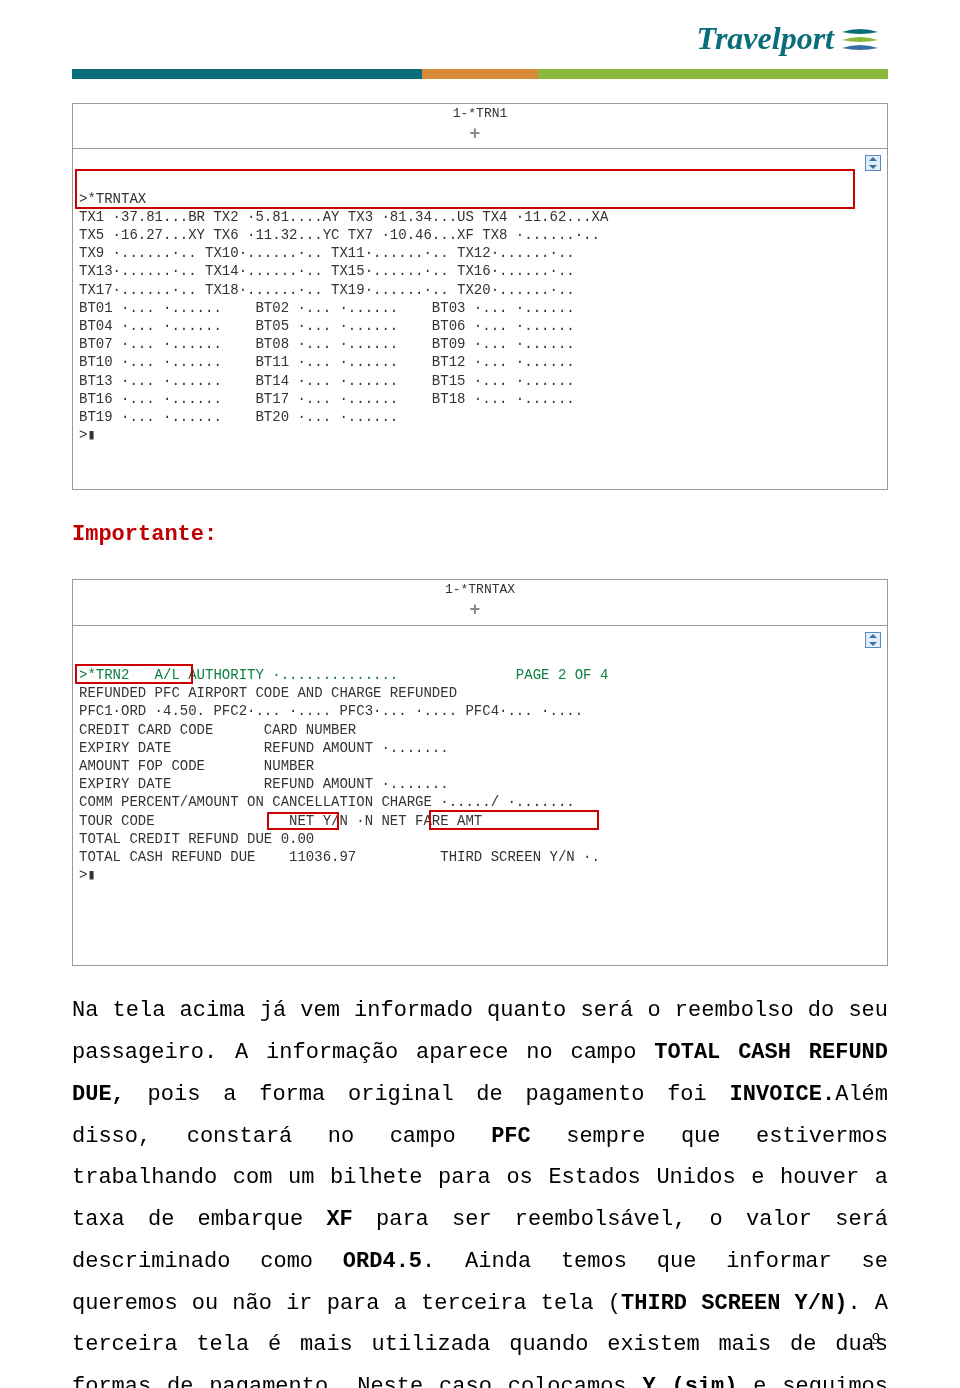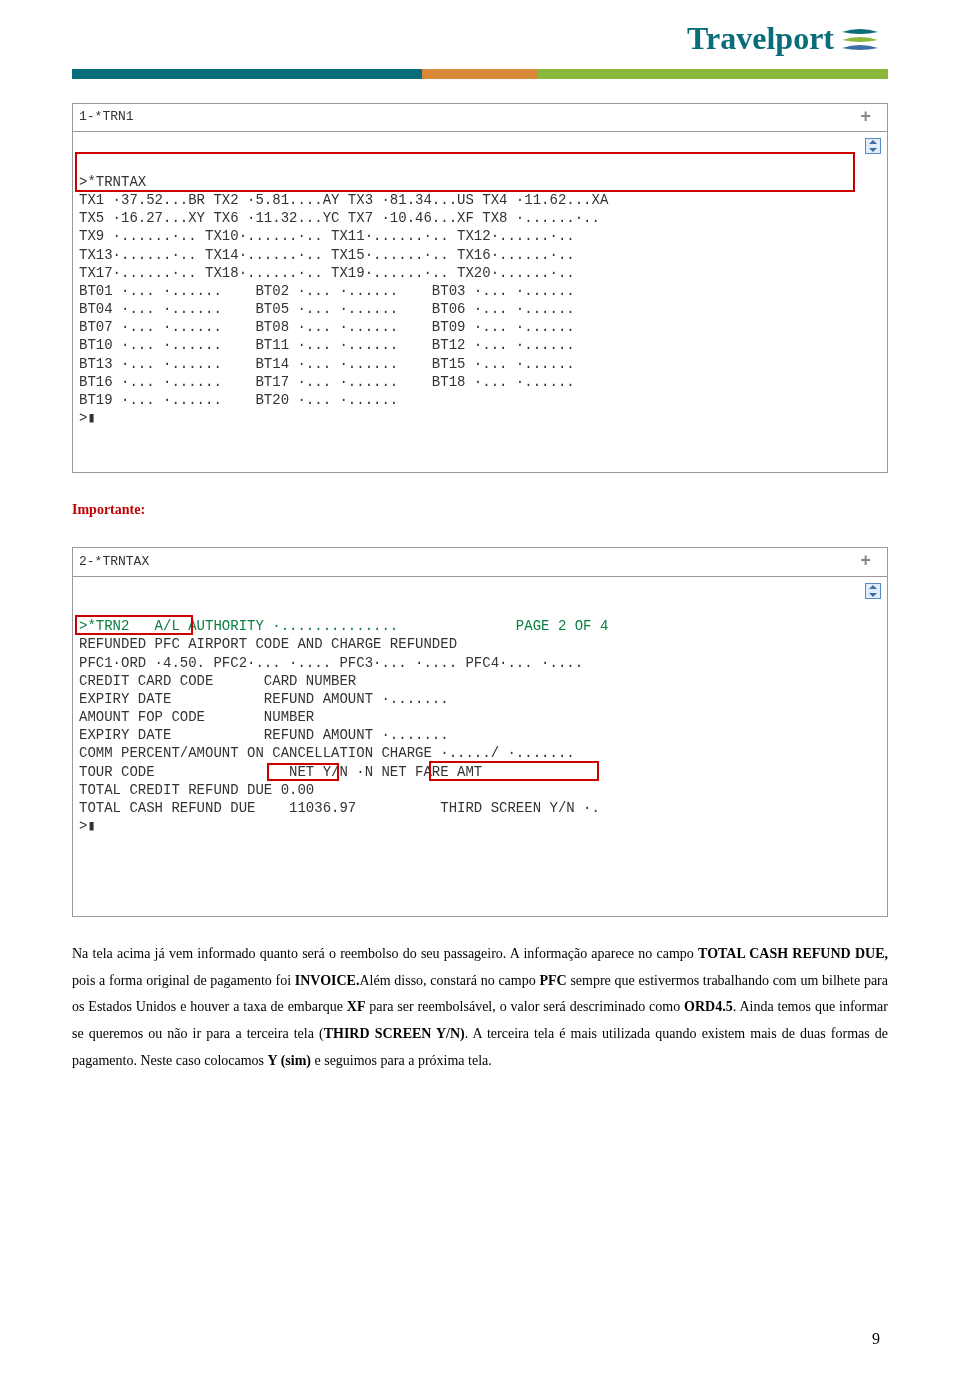--- a/index.html
+++ b/index.html
@@ -19,20 +19,21 @@
   .logo {
     display: flex;
     align-items: center;
     gap: 6px;
   }
   .logo-text {
     font-family: Georgia, serif;
     font-size: 32px;
     font-weight: bold;
     color: #0a6e7a;
+    font-style: italic;
   }
   .logo-icon {
     width: 40px;
     height: 30px;
   }
   .color-bar {
     display: flex;
     height: 10px;
     margin: 12px 72px 0 72px;
   }
@@ -51,20 +52,21 @@
     position: relative;
   }
   .term-header {
     display: flex;
     justify-content: space-between;
     align-items: center;
     border-bottom: 1px solid #999;
     padding: 2px 6px;
     font-size: 13px;
     color: #333;
+    flex-direction: column;
   }
   .term-plus {
     color: #888;
     font-size: 18px;
     font-weight: bold;
     padding-right: 10px;
   }
   .term-body {
     padding: 4px 6px 8px 6px;
     white-space: pre;
@@ -97,22 +99,22 @@
     border-top: 4px solid #3a6ea5;
   }
   .red-box {
     position: absolute;
     border: 2px solid #c00;
     pointer-events: none;
   }
   .green-line { color: #0a8040; text-align: right; }
   .content {
     margin: 24px 72px 0 72px;
-    font-family: Liberation Serif, serif;
-    font-size: 14px;
+    font-family: Liberation Mono, monospace;
+    font-size: 22px;
     line-height: 1.9;
     text-align: justify;
   }
   .important { color: #c00000; font-weight: bold; margin-bottom: 10px; }
   .bold { font-weight: bold; }
   .page-number {
     position: absolute;
     bottom: 40px;
     right: 80px;
     font-family: "Times New Roman", Times, serif;
@@ -141,21 +143,21 @@
 </div>
 
 <div class="terminal-box">
   <div class="term-header">
     <span>1-*TRN1</span>
     <span class="term-plus">+</span>
   </div>
   <div class="term-body">
     <div class="scroll-icon"></div>
 <span>&gt;*TRNTAX</span>
-<span>TX1 ·37.52...BR TX2 ·5.81....AY TX3 ·81.34...US TX4 ·11.62...XA</span>
+<span>TX1 ·37.81...BR TX2 ·5.81....AY TX3 ·81.34...US TX4 ·11.62...XA</span>
 <span>TX5 ·16.27...XY TX6 ·11.32...YC TX7 ·10.46...XF TX8 ·......·..</span>
 <span>TX9 ·......·.. TX10·......·.. TX11·......·.. TX12·......·..</span>
 <span>TX13·......·.. TX14·......·.. TX15·......·.. TX16·......·..</span>
 <span>TX17·......·.. TX18·......·.. TX19·......·.. TX20·......·..</span>
 <span>BT01 ·... ·......    BT02 ·... ·......    BT03 ·... ·......</span>
 <span>BT04 ·... ·......    BT05 ·... ·......    BT06 ·... ·......</span>
 <span>BT07 ·... ·......    BT08 ·... ·......    BT09 ·... ·......</span>
 <span>BT10 ·... ·......    BT11 ·... ·......    BT12 ·... ·......</span>
 <span>BT13 ·... ·......    BT14 ·... ·......    BT15 ·... ·......</span>
 <span>BT16 ·... ·......    BT17 ·... ·......    BT18 ·... ·......</span>
@@ -164,21 +166,21 @@
     <div class="red-box" style="top:20px; left:2px; width:780px; height:40px;"></div>
   </div>
 </div>
 
 <div class="content">
   <p class="important">Importante:</p>
 </div>
 
 <div class="terminal-box">
   <div class="term-header">
-    <span>2-*TRNTAX</span>
+    <span>1-*TRNTAX</span>
     <span class="term-plus">+</span>
   </div>
   <div class="term-body">
     <div class="scroll-icon"></div>
 <span class="green-line">&gt;*TRN2   A/L AUTHORITY ·..............              PAGE 2 OF 4</span>
 <span>REFUNDED PFC AIRPORT CODE AND CHARGE REFUNDED</span>
 <span>PFC1·ORD ·4.50. PFC2·... ·.... PFC3·... ·.... PFC4·... ·....</span>
 <span>CREDIT CARD CODE      CARD NUMBER</span>
 <span>EXPIRY DATE           REFUND AMOUNT ·.......</span>
 <span>AMOUNT FOP CODE       NUMBER</span>

